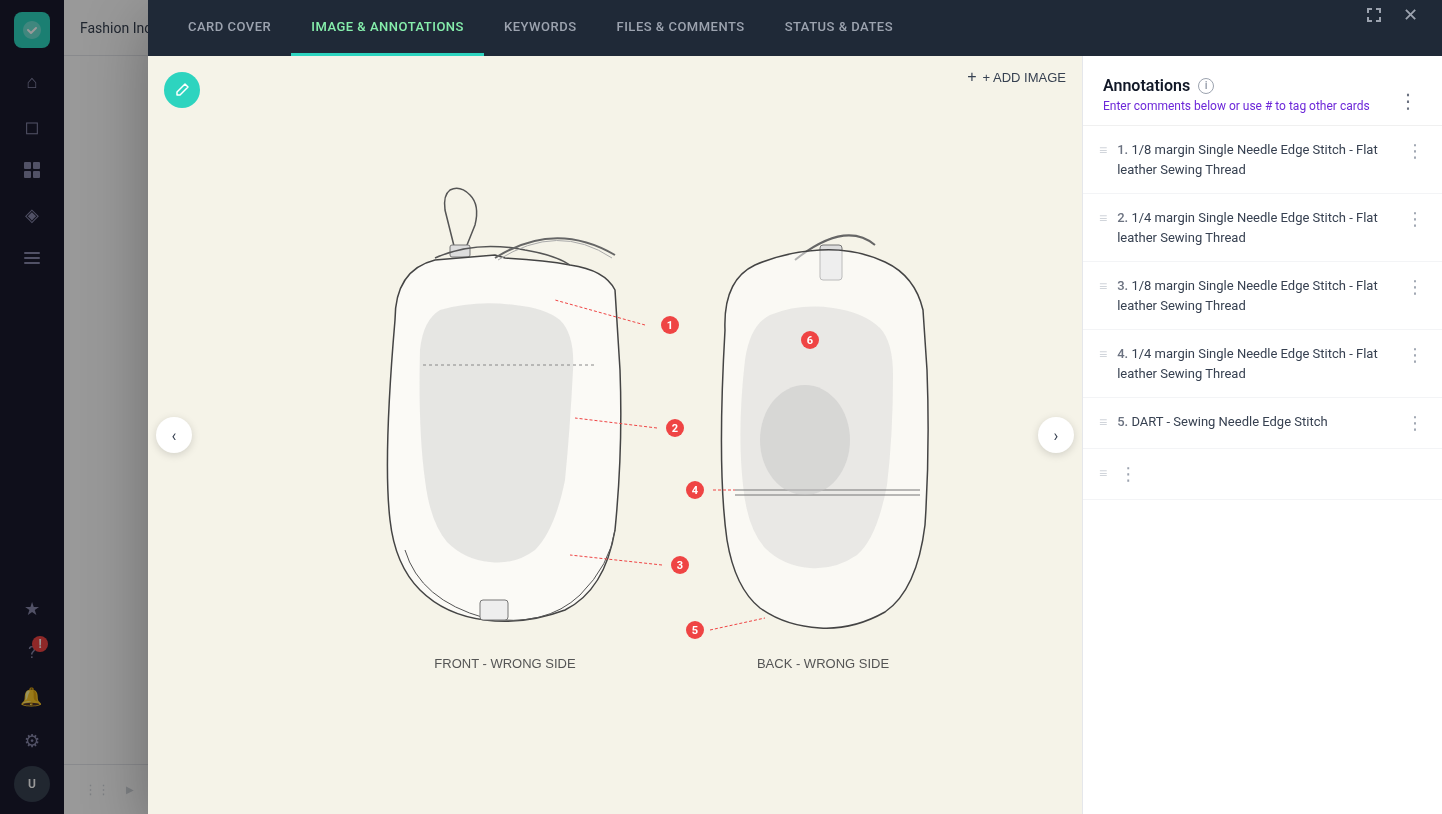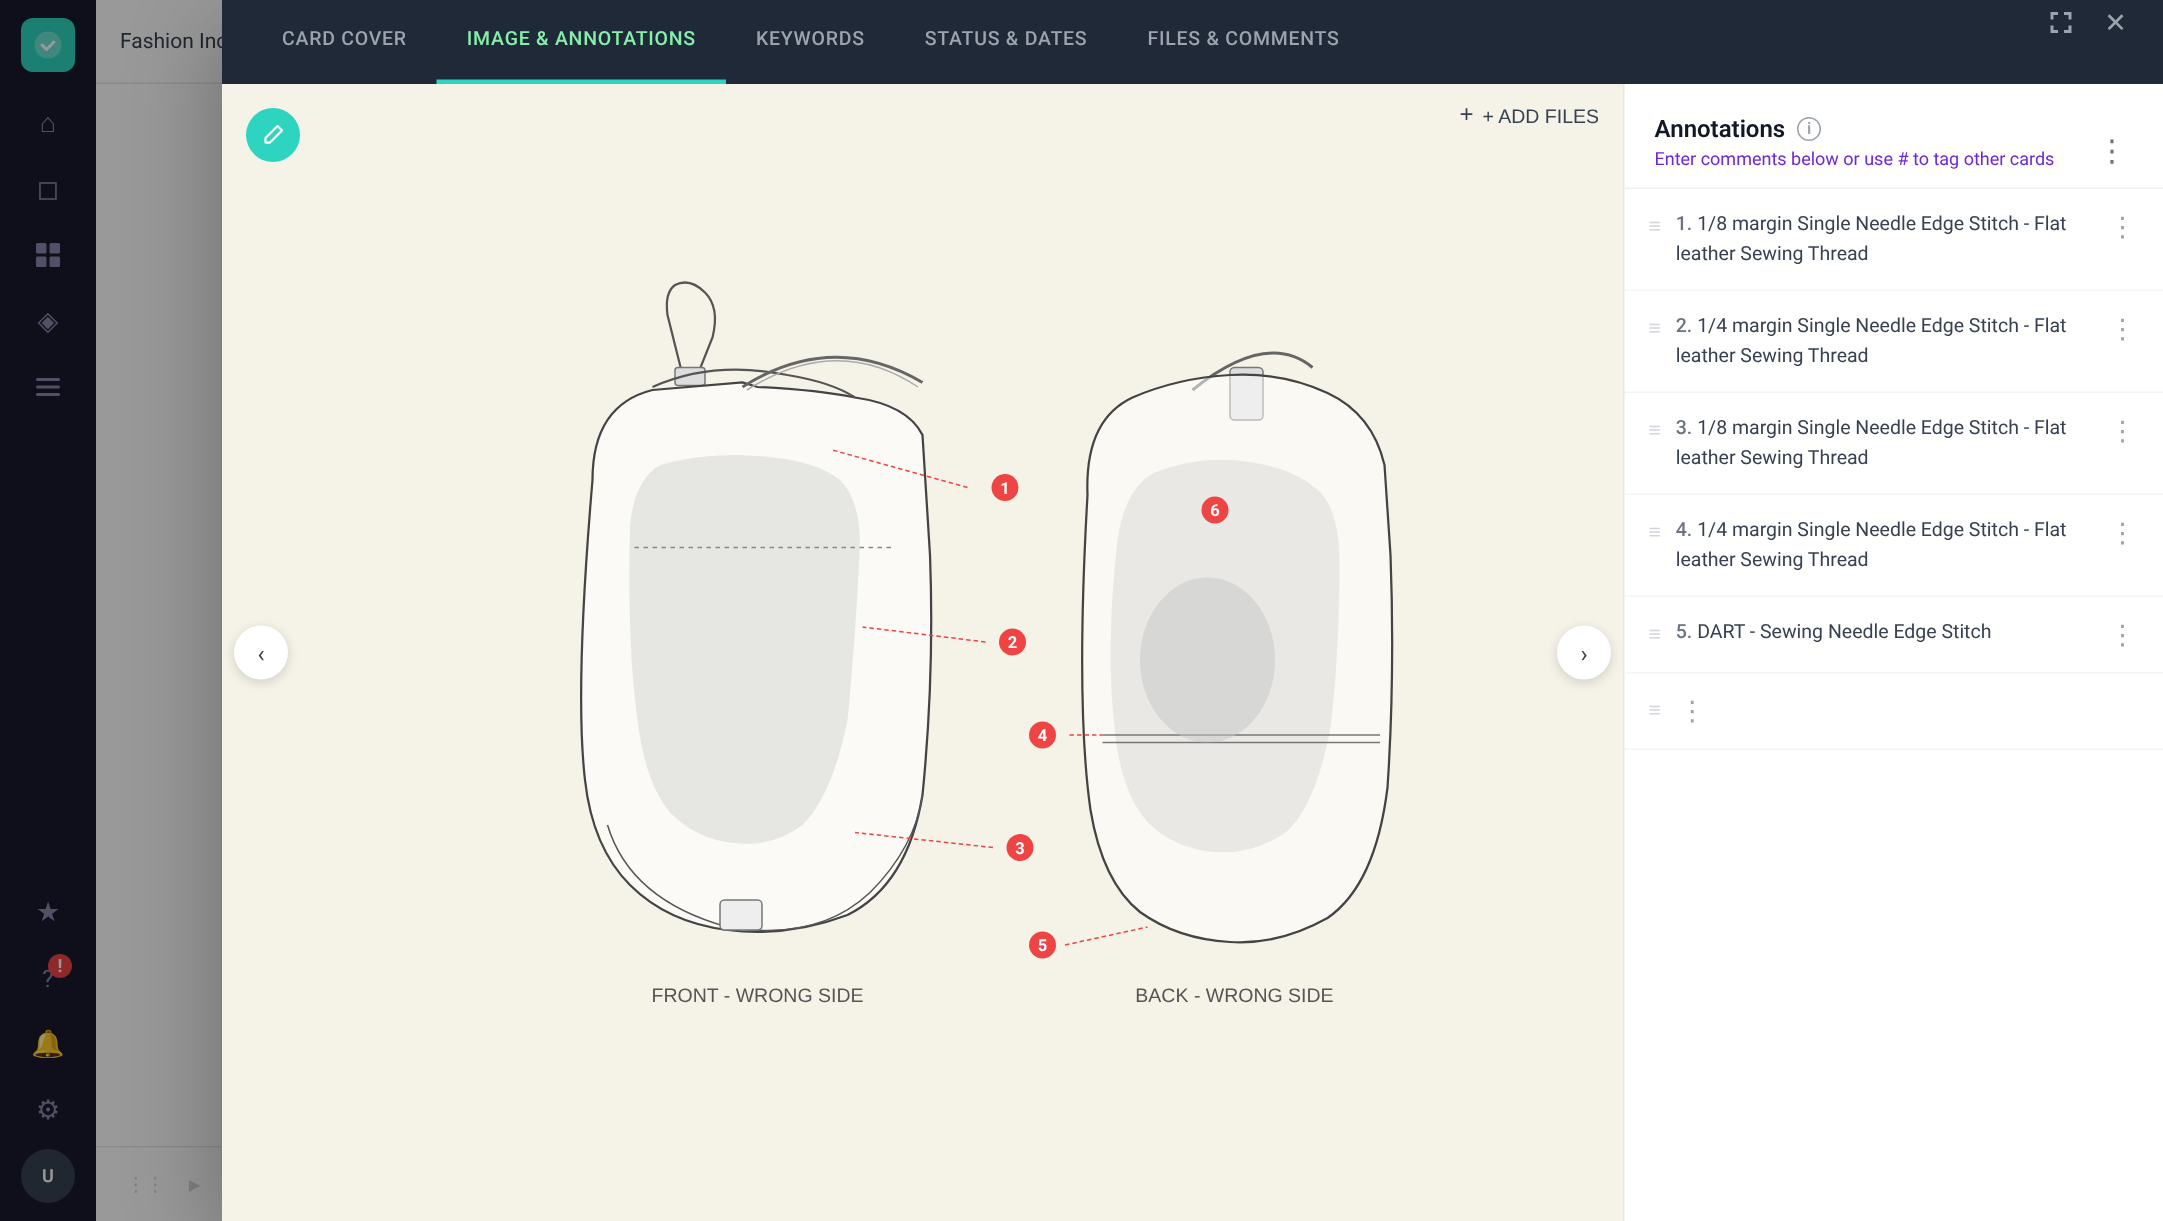--- a/index.html
+++ b/index.html
@@ -481,24 +481,24 @@
         <div class="modal-tab">
           <span>CARD COVER</span>
         </div>
         <div class="modal-tab active">
           <span>IMAGE &amp; ANNOTATIONS</span>
         </div>
         <div class="modal-tab">
           <span>KEYWORDS</span>
         </div>
         <div class="modal-tab">
+          <span>FILES &amp; COMMENTS</span>
+        </div>
+        <div class="modal-tab">
           <span>STATUS &amp; DATES</span>
-        </div>
-        <div class="modal-tab">
-          <span>FILES &amp; COMMENTS</span>
         </div>
         <div class="modal-tab-spacer"></div>
         <div class="modal-header-icons">
           <button class="modal-icon-btn" title="Fullscreen">
             <svg width="18" height="18" viewBox="0 0 18 18" fill="currentColor">
               <path d="M2 2h5v2H4v3H2V2zm11 0h3v5h-2V4h-3V2h2zm-2 12h3v-3h2v5h-5v-2zM2 11H4v3h3v2H2v-4z"></path>
             </svg>
           </button>
           <button class="modal-icon-btn">
             <span>✕</span>
@@ -517,21 +517,21 @@
           </svg>
         </div>
 
         <div class="nav-arrow left">‹</div>
 
         <div class="nav-arrow right">›</div>
 
         <div style="position:absolute;top:12px;right:16px;z-index:2">
           <button class="add-sketch-btn">
             <span style="font-size:16px;color:#374151">+</span>
-            <span style="font-size:13px;font-weight:500;color:#374151">+ ADD FILES</span>
+            <span style="font-size:13px;font-weight:500;color:#374151">+ ADD IMAGE</span>
           </button>
         </div>
 
         <div class="bag-svg-container">
           <svg width="680" height="530" viewBox="0 0 680 530" fill="none" xmlns="http://www.w3.org/2000/svg">
 
             <rect width="680" height="530" fill="#f5f3e8" rx="4"></rect>
 
             <path d="M180 80 Q175 60 170 40 Q168 25 175 20 Q185 15 195 25 Q205 35 200 55 L190 80" stroke="#555" stroke-width="1.5" fill="none"></path>
 

